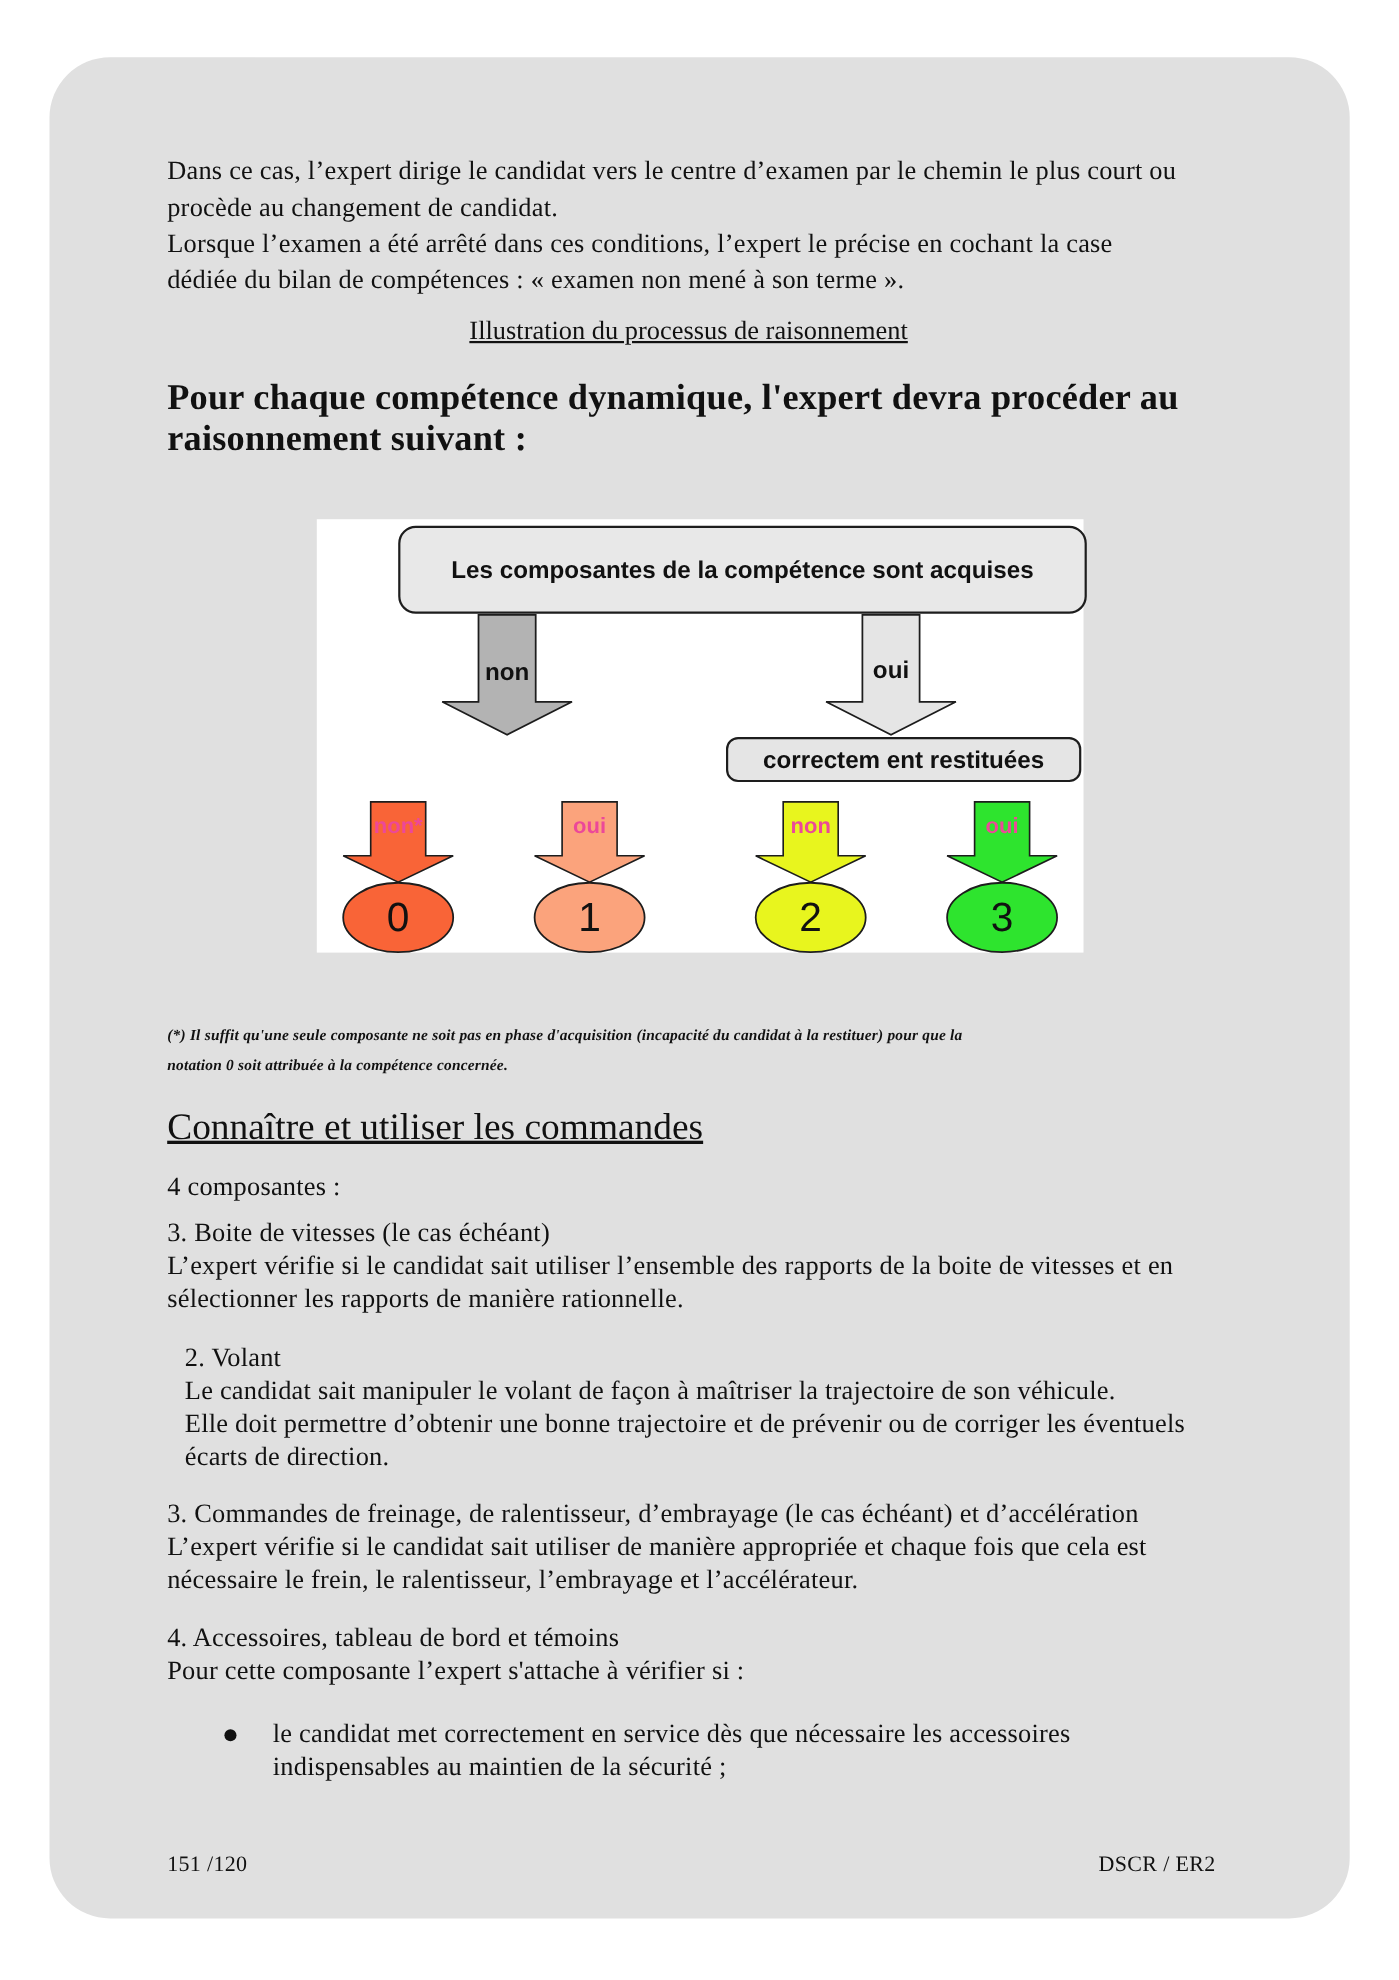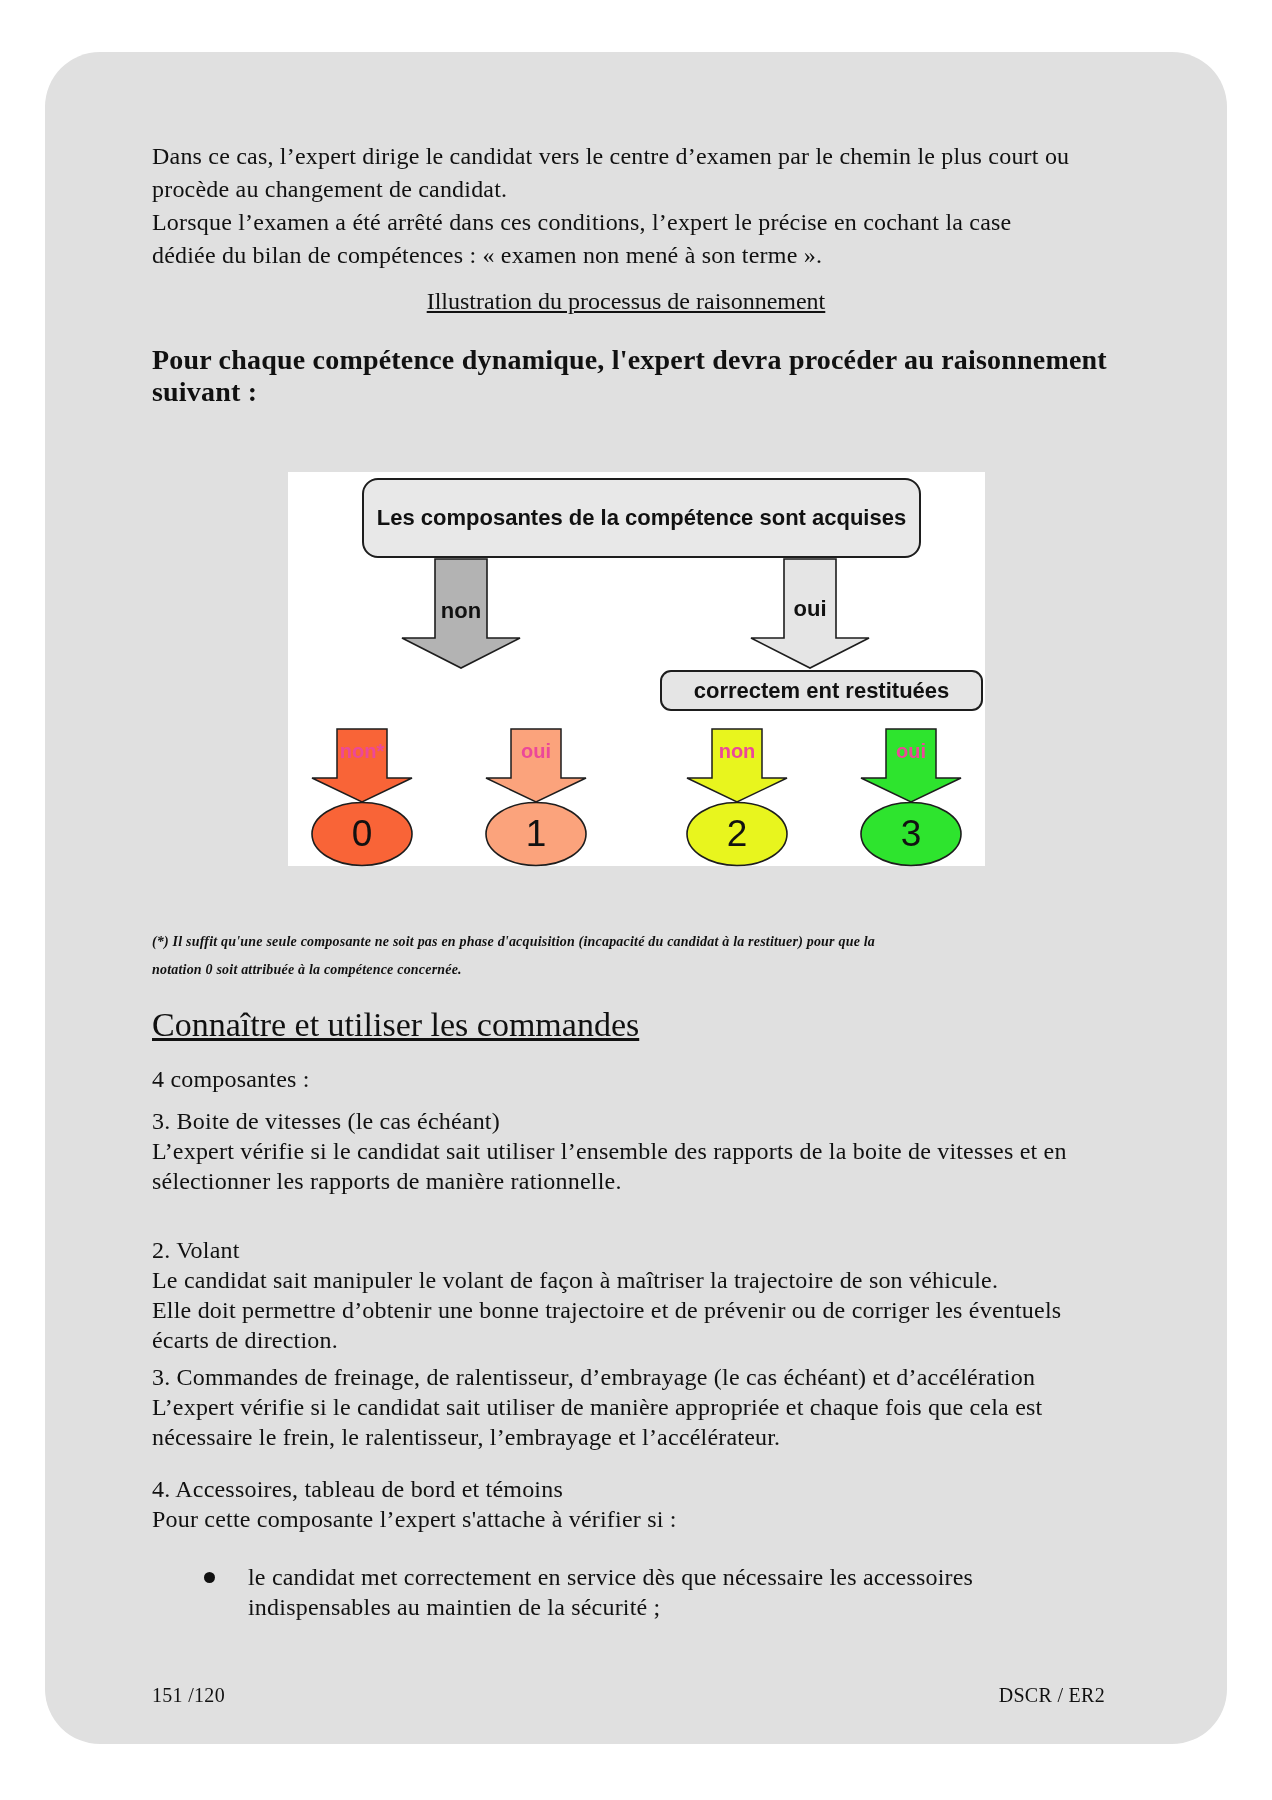--- a/index.html
+++ b/index.html
@@ -19,38 +19,38 @@
     letter-spacing:0.2px;
   }
   .sectiontext{
     font-size:24px;line-height:30px;white-space:pre-line;letter-spacing:0.2px;
   }
   .ill-title{
     width:948px;text-align:center;font-size:24px;
   }
   .ill-title span{text-decoration:underline;text-align:center;}
   .bold-heading{
-    width:1000px;font-size:28px;font-weight:bold;letter-spacing:0.2px;
+    width:1000px;font-size:33px;font-weight:bold;letter-spacing:0.2px;
   }
   .footnote{
     font-size:14px;line-height:28px;font-weight:bold;font-style:italic;
     white-space:pre-line;letter-spacing:0.2px;
   }
   .subheading{font-size:34px;}
   .subheading span{text-decoration:underline;}
   .diagram{
     left:288px;top:472px;width:697px;height:394px;background:#ffffff;
     font-family:"Liberation Sans", sans-serif;
   }
   .fc-box{
     border:2px solid #1d1d1d;display:flex;align-items:center;justify-content:center;
     font-weight:bold;font-size:22px;color:#111;box-sizing:border-box;
     text-align:center;
   }
-  .fc-top{left:74px;top:6px;width:559px;height:80px;border-radius:16px;}
+  .fc-top{left:74px;top:6px;width:626px;height:80px;border-radius:16px;}
   .fc-mid-left{left:-1px;top:198px;width:322px;height:58px;border-radius:11px;}
   .fc-mid-right{left:372px;top:198px;width:323px;height:41px;border-radius:11px;}
   .fc-arrow-label{
     font-weight:bold;font-size:22px;color:#111;width:110px;text-align:center;
     transform:translateX(-55px);
   }
   .fc-small-label{
     font-weight:bold;font-size:20px;color:#ec4899;width:110px;text-align:center;
     transform:translateX(-55px);
   }
@@ -149,21 +149,21 @@
 notation 0 soit attribuée à la compétence concernée.</div>
 
 <div class="abs subheading" style="left:152px;top:1006px;"><span>Connaître et utiliser les commandes</span></div>
 
 <div class="abs sectiontext" style="left:152px;top:1064px;width:1040px;">4 composantes :</div>
 
 <div class="abs sectiontext" style="left:152px;top:1106px;width:1060px;">3. Boite de vitesses (le cas échéant)
 L’expert vérifie si le candidat sait utiliser l’ensemble des rapports de la boite de vitesses et en
 sélectionner les rapports de manière rationnelle.</div>
 
-<div class="abs sectiontext" style="left:152px;top:1220px;width:1060px;margin-top:15px;">2. Volant
+<div class="abs sectiontext" style="left:168px;top:1220px;width:1060px;">2. Volant
 Le candidat sait manipuler le volant de façon à maîtriser la trajectoire de son véhicule.
 Elle doit permettre d’obtenir une bonne trajectoire et de prévenir ou de corriger les éventuels
 écarts de direction.</div>
 
 <div class="abs sectiontext" style="left:152px;top:1362px;width:1060px;">3. Commandes de freinage, de ralentisseur, d’embrayage (le cas échéant) et d’accélération
 L’expert vérifie si le candidat sait utiliser de manière appropriée et chaque fois que cela est
 nécessaire le frein, le ralentisseur, l’embrayage et l’accélérateur.</div>
 
 <div class="abs sectiontext" style="left:152px;top:1474px;width:1060px;">4. Accessoires, tableau de bord et témoins
 Pour cette composante l’expert s'attache à vérifier si :</div>

